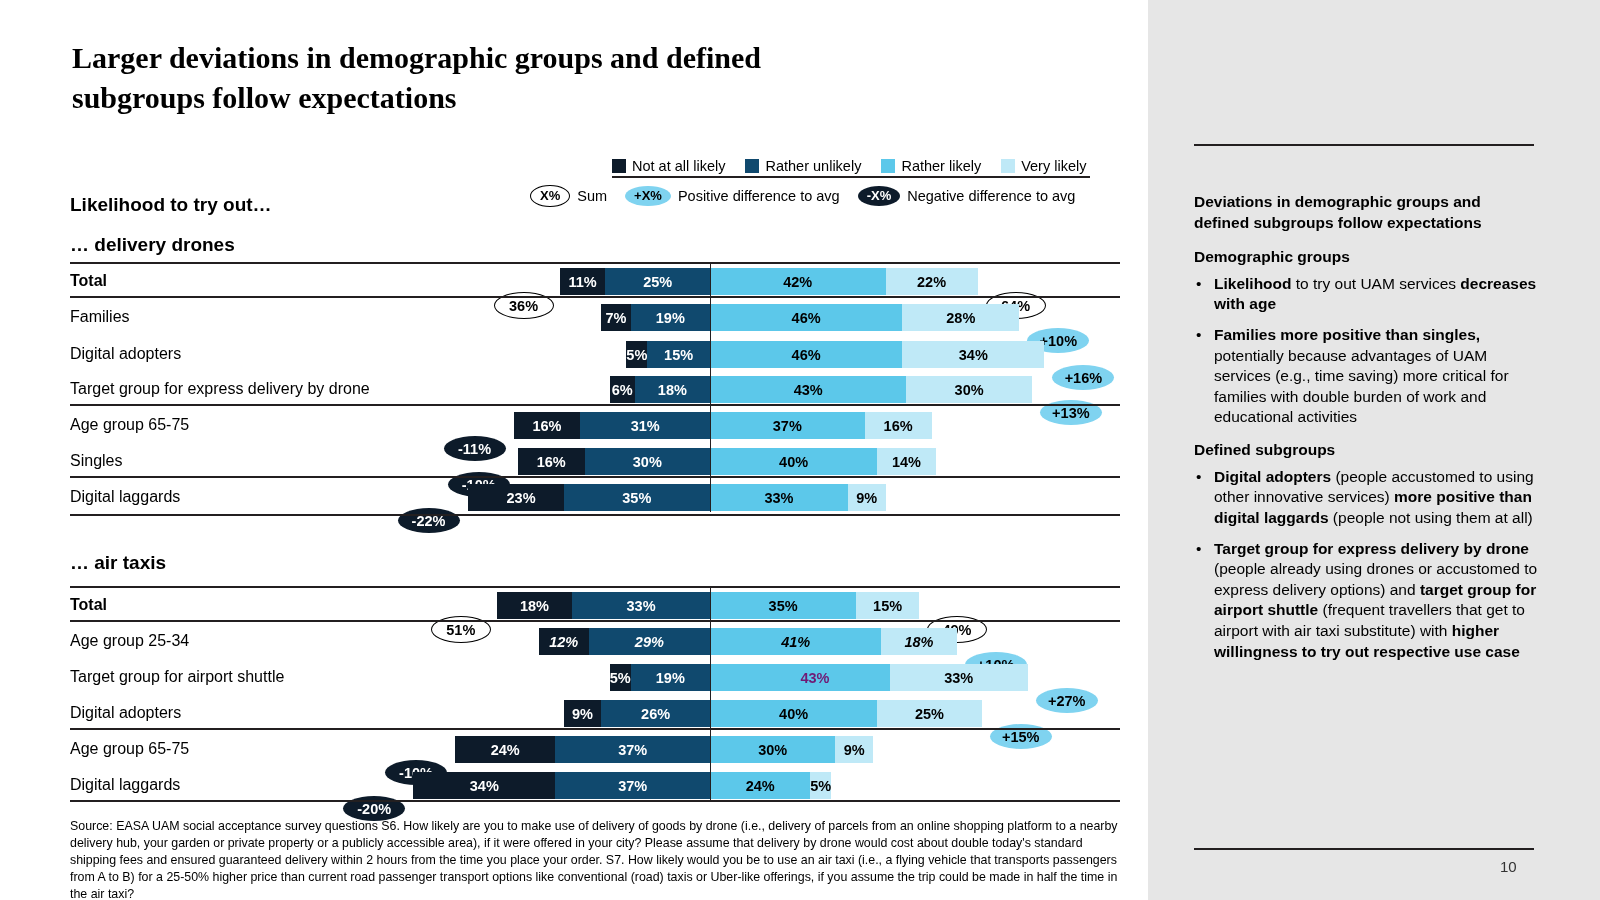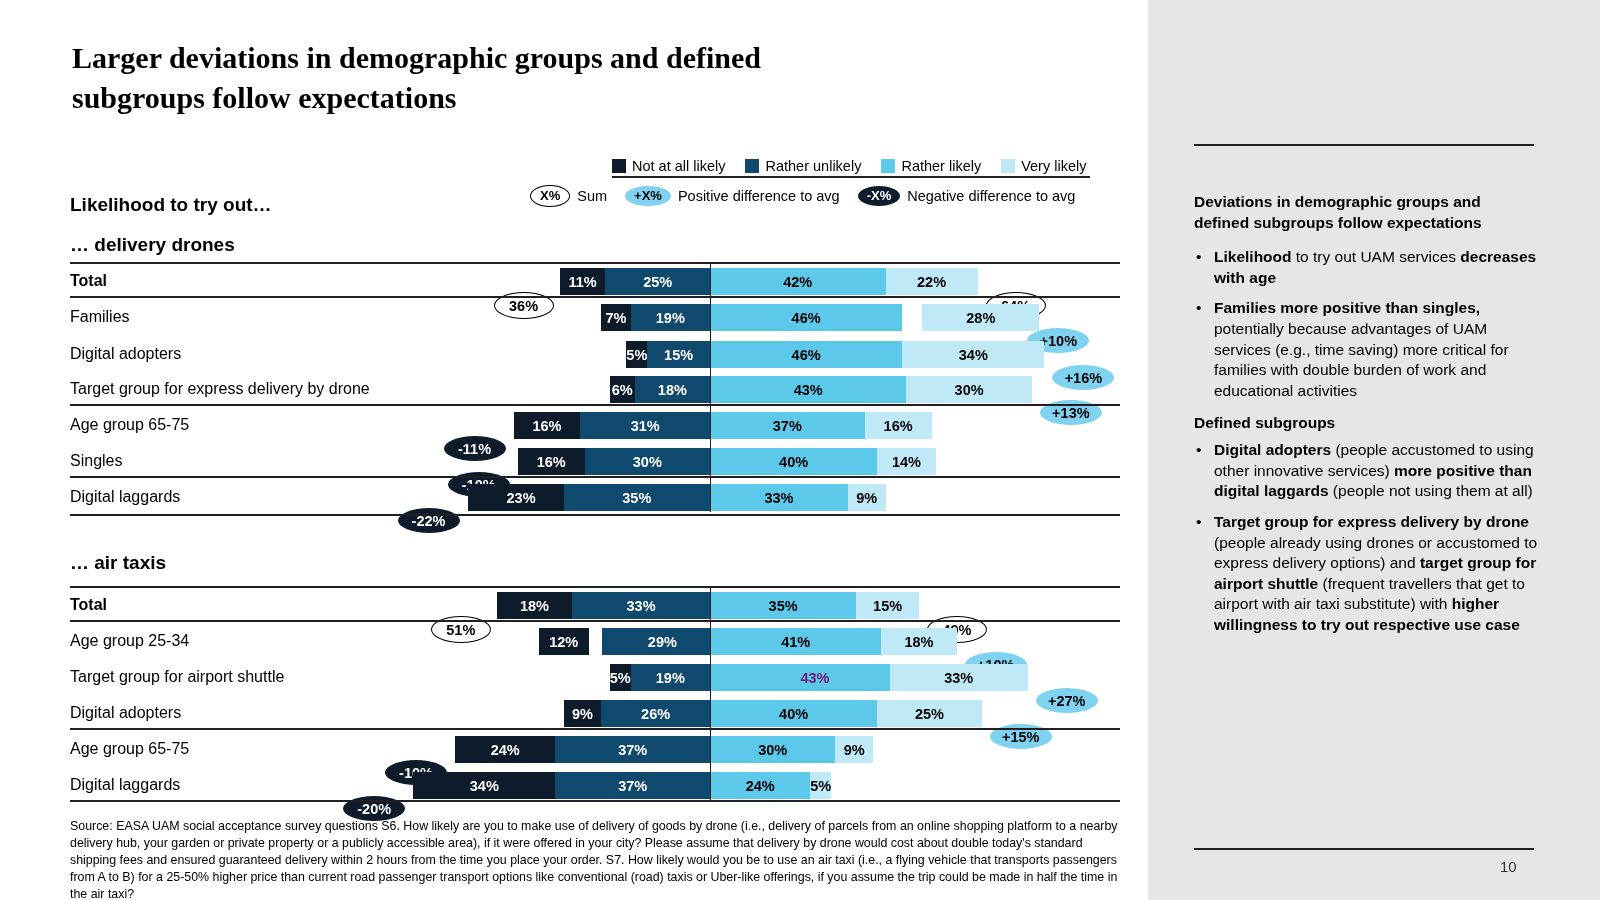--- a/index.html
+++ b/index.html
@@ -53,20 +53,21 @@
 </head>
 <body>
 
 <div class="page">
 
   <div class="right-panel"></div>
   <div class="rp-rule-top"></div>
   <div class="rp-rule-bot"></div>
   <div class="rp-body">
     <div class="rp-title">Deviations in demographic groups and defined subgroups follow expectations</div>
+    <div class="rp-head">Demographic groups</div>
     <div class="rp-li"><span class="bullet">•</span><span><b>Likelihood</b> to try out UAM services <b>decreases with age</b></span></div>
     <div class="rp-li"><span class="bullet">•</span><span><b>Families more positive than singles,</b> potentially because advantages of UAM services (e.g., time saving) more critical for families with double burden of work and educational activities</span></div>
     <div class="rp-head">Defined subgroups</div>
     <div class="rp-li"><span class="bullet">•</span><span><b>Digital adopters</b> (people accustomed to using other innovative services) <b>more positive than digital laggards</b> (people not using  them at all)</span></div>
     <div class="rp-li"><span class="bullet">•</span><span><b>Target group for express delivery by drone</b> (people already using drones or accustomed to express delivery options) and <b>target group for airport shuttle</b> (frequent travellers that get to airport with air taxi substitute) with <b>higher willingness to try out respective use case</b></span></div>
   </div>
   <div class="page-num">10</div>
 
   <div class="title">
     <span>Larger deviations in demographic groups and defined</span><br>
@@ -116,21 +117,21 @@
         <div class="seg" style="left: 150.48px; width: 175.56px; background: rgb(92, 200, 234); color: rgb(0, 0, 0);">42%</div>
         <div class="seg" style="left: 326.04px; width: 91.96px; background: rgb(191, 233, 247); color: rgb(0, 0, 0);">22%</div>
       </div>
       <div class="badge outline" style="left: 493.52px; top: 269px; width: 58px;">36%</div>
       <div class="badge outline" style="left: 985.52px; top: 269px; width: 58px;">64%</div>
       <div class="row-label" style="left: 70px; top: 308px;">Families</div>
       <div class="bars" style="left: 601.32px; top: 304px; width: 418px;">
         <div class="seg" style="left: 0px; width: 29.26px; background: rgb(13, 27, 42); color: rgb(255, 255, 255);">7%</div>
         <div class="seg" style="left: 29.26px; width: 79.42px; background: rgb(16, 73, 110); color: rgb(255, 255, 255);">19%</div>
         <div class="seg" style="left: 108.68px; width: 192.28px; background: rgb(92, 200, 234); color: rgb(0, 0, 0);">46%</div>
-        <div class="seg" style="left: 300.96px; width: 117.04px; background: rgb(191, 233, 247); color: rgb(0, 0, 0); margin-left: 20px;">28%</div>
+        <div class="seg" style="left: 300.96px; width: 117.04px; background: rgb(191, 233, 247); color: rgb(0, 0, 0);">28%</div>
       </div>
       <div class="badge pos" style="left: 1027.32px; top: 305px; width: 62px;">+10%</div>
       <div class="row-label" style="left: 70px; top: 345px;">Digital adopters</div>
       <div class="bars" style="left: 626.4px; top: 341px; width: 418px;">
         <div class="seg" style="left: 0px; width: 20.9px; background: rgb(13, 27, 42); color: rgb(255, 255, 255);">5%</div>
         <div class="seg" style="left: 20.9px; width: 62.7px; background: rgb(16, 73, 110); color: rgb(255, 255, 255);">15%</div>
         <div class="seg" style="left: 83.6px; width: 192.28px; background: rgb(92, 200, 234); color: rgb(0, 0, 0);">46%</div>
         <div class="seg" style="left: 275.88px; width: 142.12px; background: rgb(191, 233, 247); color: rgb(0, 0, 0);">34%</div>
       </div>
       <div class="badge pos" style="left: 1052.4px; top: 342px; width: 62px;">+16%</div>
@@ -170,23 +171,23 @@
       <div class="row-label bold" style="left: 70px; top: 596px;">Total</div>
       <div class="bars" style="left: 496.82px; top: 592px; width: 422.18px;">
         <div class="seg" style="left: 0px; width: 75.24px; background: rgb(13, 27, 42); color: rgb(255, 255, 255);">18%</div>
         <div class="seg" style="left: 75.24px; width: 137.94px; background: rgb(16, 73, 110); color: rgb(255, 255, 255);">33%</div>
         <div class="seg" style="left: 213.18px; width: 146.3px; background: rgb(92, 200, 234); color: rgb(0, 0, 0);">35%</div>
         <div class="seg" style="left: 359.48px; width: 62.7px; background: rgb(191, 233, 247); color: rgb(0, 0, 0);">15%</div>
       </div>
       <div class="badge outline" style="left: 430.82px; top: 593px; width: 58px;">51%</div>
       <div class="badge outline" style="left: 927px; top: 593px; width: 58px;">49%</div>
       <div class="row-label" style="left: 70px; top: 632px;">Age group 25-34</div>
-      <div class="bars" style="left: 538.62px; top: 628px; width: 418px;">
+      <div class="bars" style="left: 538.62px; top: 628px; width: 418px; font-style: italic;">
         <div class="seg" style="left: 0px; width: 50.16px; background: rgb(13, 27, 42); color: rgb(255, 255, 255);">12%</div>
-        <div class="seg" style="left: 50.16px; width: 121.22px; background: rgb(16, 73, 110); color: rgb(255, 255, 255); margin-left: 13px;">29%</div>
+        <div class="seg" style="left: 50.16px; width: 121.22px; background: rgb(16, 73, 110); color: rgb(255, 255, 255);">29%</div>
         <div class="seg" style="left: 171.38px; width: 171.38px; background: rgb(92, 200, 234); color: rgb(0, 0, 0);">41%</div>
         <div class="seg" style="left: 342.76px; width: 75.24px; background: rgb(191, 233, 247); color: rgb(0, 0, 0);">18%</div>
       </div>
       <div class="badge pos" style="left: 964.62px; top: 629px; width: 62px;">+10%</div>
       <div class="row-label" style="left: 70px; top: 668px;">Target group for airport shuttle</div>
       <div class="bars" style="left: 609.68px; top: 664px; width: 418px;">
         <div class="seg" style="left: 0px; width: 20.9px; background: rgb(13, 27, 42); color: rgb(255, 255, 255);">5%</div>
         <div class="seg" style="left: 20.9px; width: 79.42px; background: rgb(16, 73, 110); color: rgb(255, 255, 255);">19%</div>
         <div class="seg" style="left: 100.32px; width: 210px; background: rgb(92, 200, 234); color: #701a75;">43%</div>
         <div class="seg" style="left: 280.06px; width: 137.94px; background: rgb(191, 233, 247); color: rgb(0, 0, 0);">33%</div>

